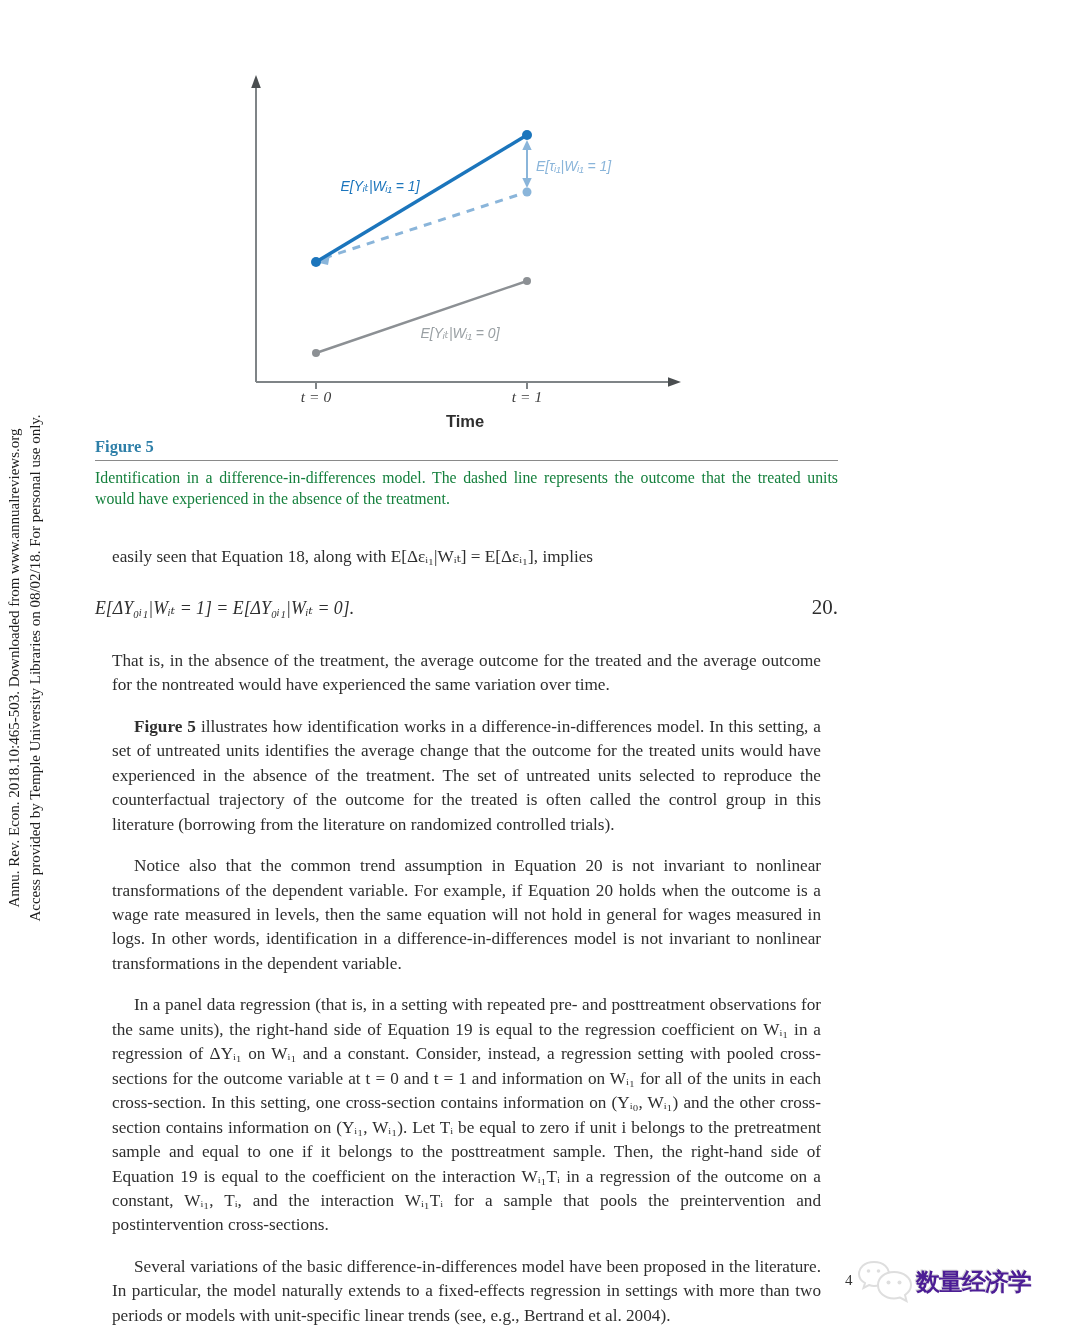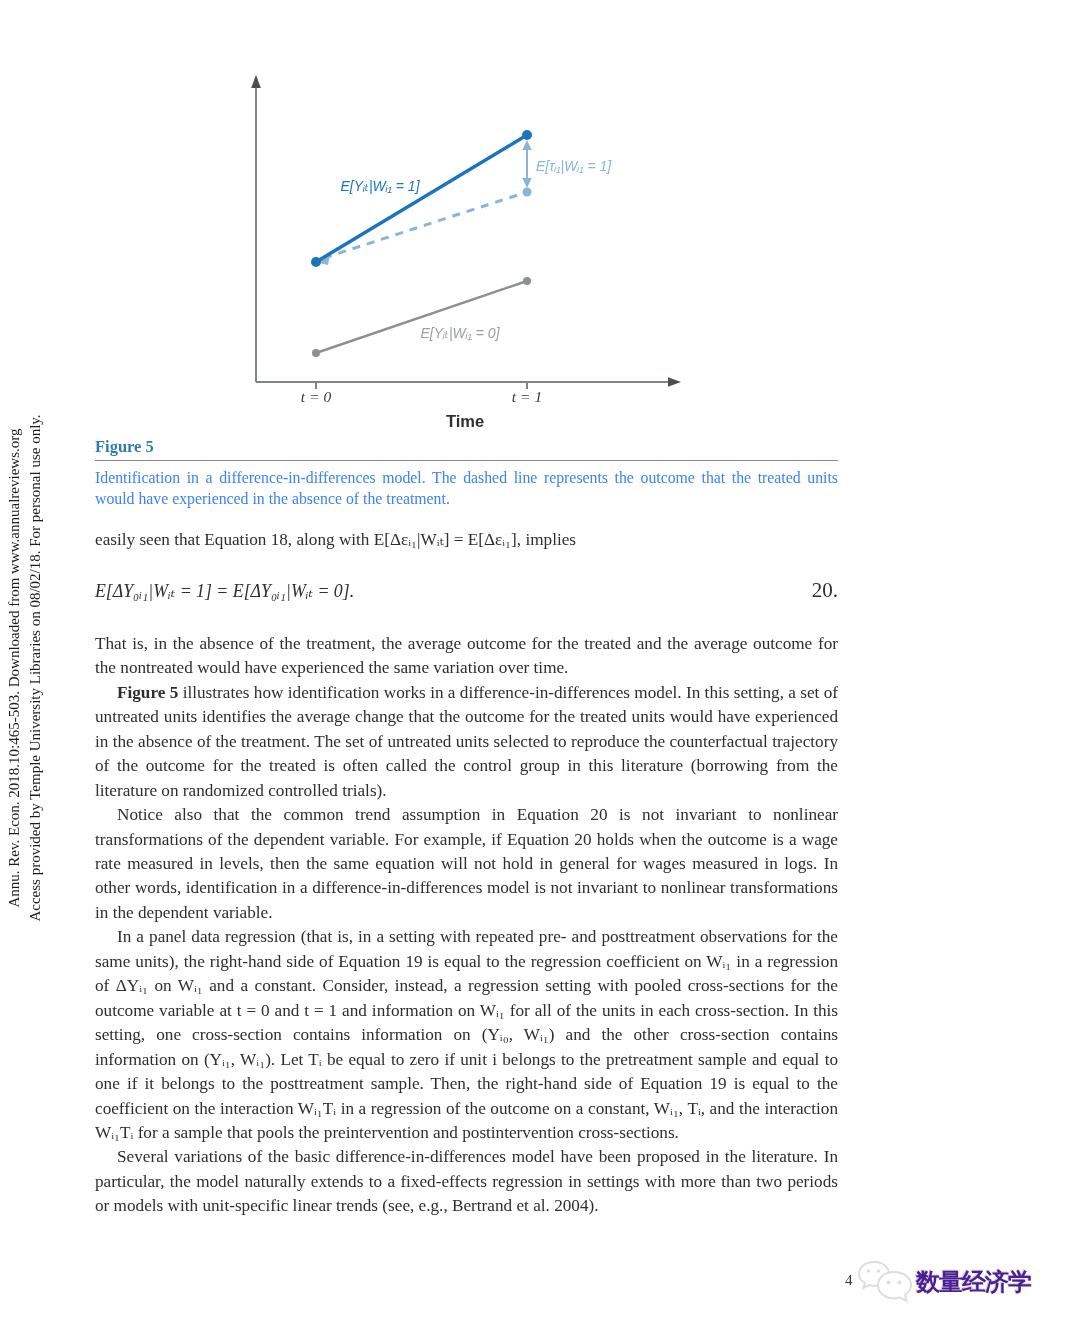--- a/index.html
+++ b/index.html
@@ -18,26 +18,26 @@
   
   .fig-svg { position:absolute; left:250px; top:70px; width:440px; height:370px; }
   .lbl-sans { font-family:"Liberation Sans","DejaVu Sans",sans-serif; font-style:italic; font-size:14px; }
   .lbl-tick { font-family:"Liberation Serif","DejaVu Serif",serif; font-style:italic; font-size:15.5px; fill:#3c3c3c; }
   .lbl-time { font-family:"Liberation Sans","DejaVu Sans",sans-serif; font-weight:bold; font-size:16.5px; fill:#2f2f2f; font-style:normal; }
 
   
   .caption { position:absolute; left:95px; top:437px; width:743px; }
   .caption-title { font-weight:bold; font-size:16.5px; color:#2e7fa8; margin-bottom:3px; }
   .caption-rule { border:none; border-top:1.5px solid #8a8a8a; margin:3px 0 6px 0; }
-  .caption-text { font-size:15.8px; line-height:21px; color:#3b82f6; text-align:justify; }
+  .caption-text { font-size:15.8px; line-height:21px; color:#15803d; text-align:justify; }
 
   
   .bodycol { position:absolute; left:95px; top:528px; width:743px;
     font-size:17.2px; line-height:24.45px; text-align:justify; }
-  .bodycol p { margin:0; }
+  .bodycol p { margin:17px; }
   .indent { text-indent:22px; }
   .eqrow { display:flex; align-items:baseline; margin:26px 0 28px 0; }
   .eq-center { flex:1; text-align:left; font-style:italic; font-size:17.8px; }
   .eq-num { width:46px; text-align:right; font-style:normal; font-size:21px; }
   .boldlead { font-weight:bold; }
 
   
   .footer { position:absolute; left:95px; top:1341px; width:743px; text-align:right;
     font-style:italic; font-size:15px; color:#3a3a3a; }
   .footer .sep { font-style:normal; padding:0 9px; }

